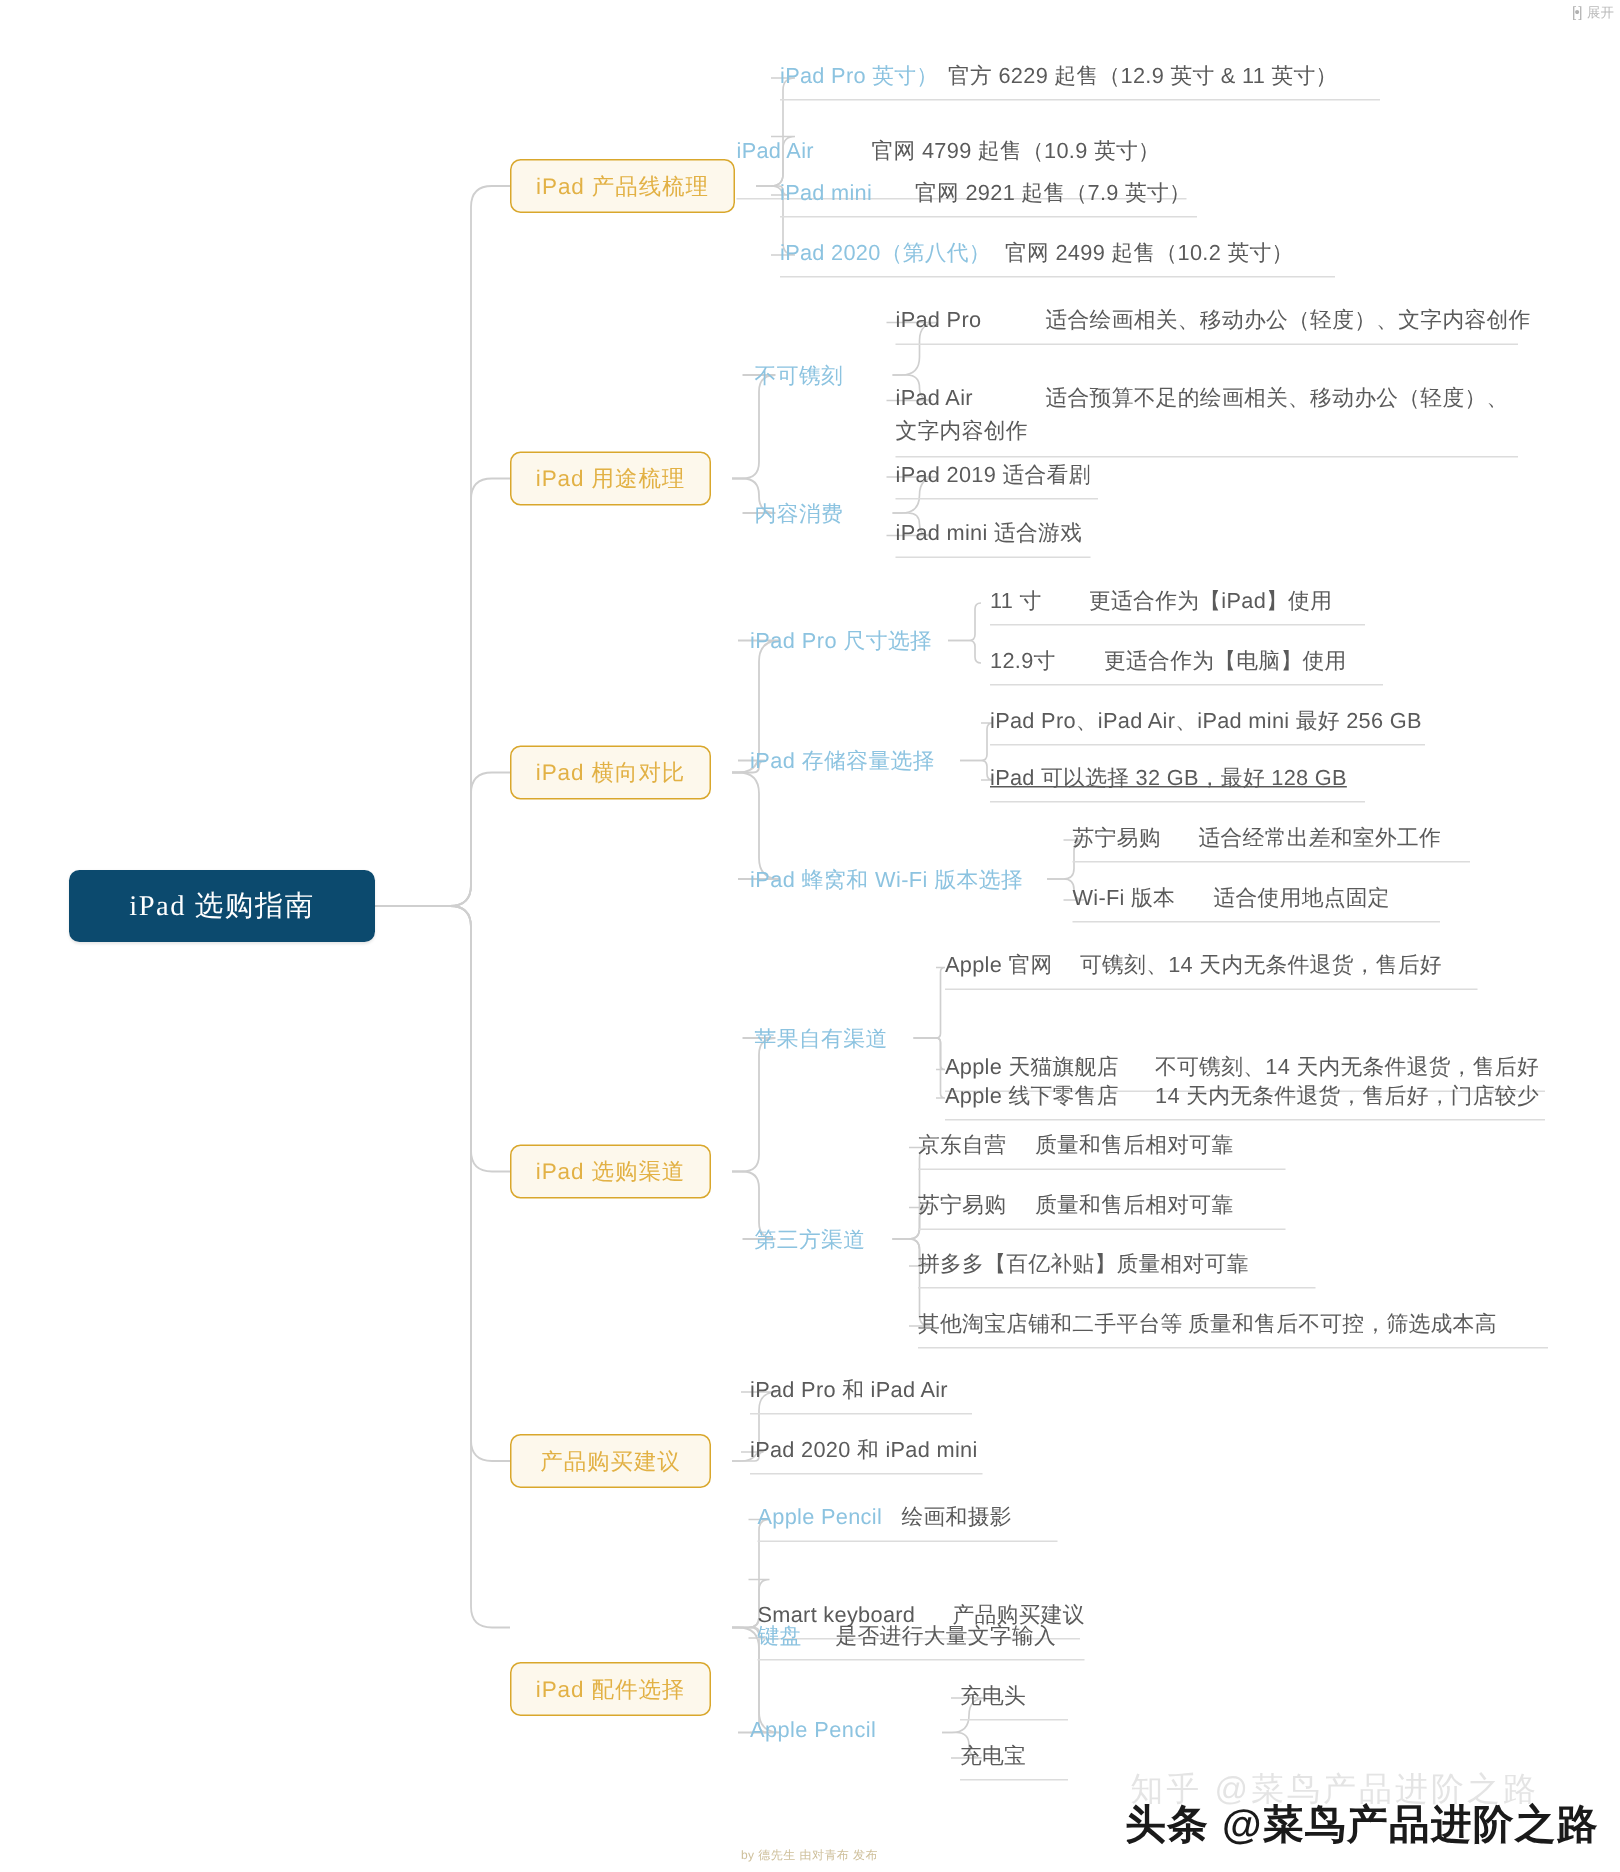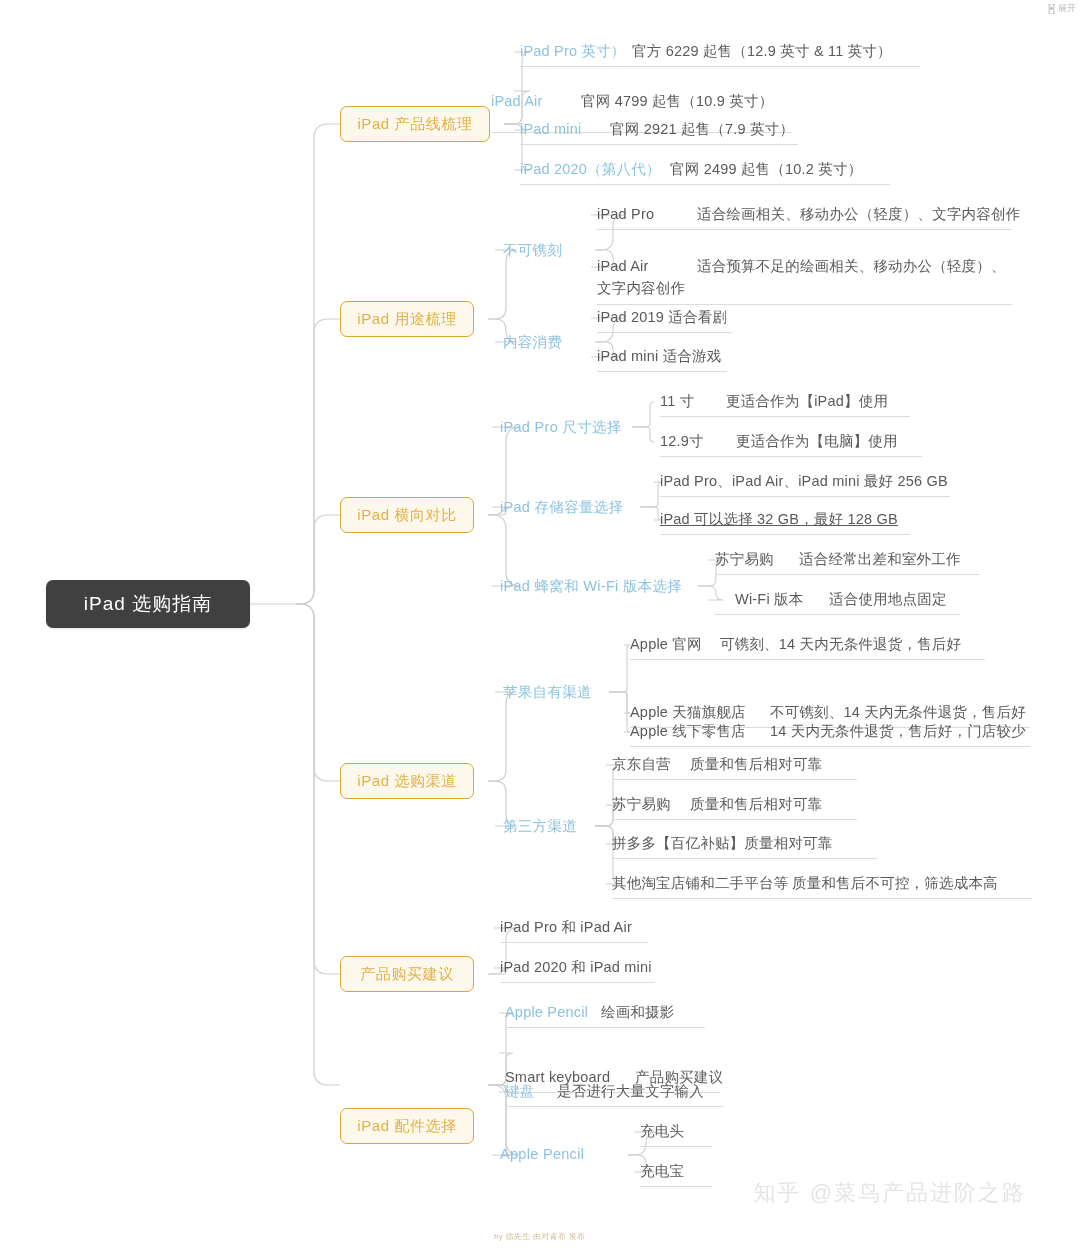--- a/index.html
+++ b/index.html
@@ -39,29 +39,30 @@
   .topbar .lbl {
     font-size: 9px;
     color: #666;
   }
 
   
   .root-node {
     position: absolute;
     left: 46px; top: 580px;
     width: 204px; height: 48px;
-    background: #404040;
+    background: #0c4a6e;
     border-radius: 7px;
     display: flex;
     align-items: center;
     justify-content: center;
     color: #ffffff;
     font-size: 19px;
     letter-spacing: 1px;
     box-shadow: 0 1px 2px rgba(0,0,0,.10);
+    font-family: Liberation Serif, serif;
   }
 
   
   .branch-node {
     position: absolute;
     height: 36px;
     background: #fdf8ec;
     border: 1.6px solid #d9a72c;
     border-radius: 7px;
     display: flex;
@@ -215,32 +216,33 @@
       <div class="leaf blue" style="left: 520px; top: 159px; width: 370px; border-bottom: 1px solid rgb(220, 220, 220); padding-bottom: 4px;"><span style="display: inline-block; min-width: 150px;">iPad 2020（第八代）</span><span style="color: rgb(90, 90, 90);">官网 2499 起售（10.2 英寸）</span></div>
       <div class="leaf" style="left: 597px; top: 204px; width: 415px; border-bottom: 1px solid rgb(220, 220, 220); padding-bottom: 4px;"><span style="display: inline-block; min-width: 100px;">iPad Pro</span><span style="color: rgb(90, 90, 90);">适合绘画相关、移动办公（轻度）、文字内容创作</span></div>
       <div class="leaf" style="left: 597px; top: 256px; width: 415px; border-bottom: 1px solid rgb(220, 220, 220); padding-bottom: 4px; white-space: normal; line-height: 1.5;"><span style="display: inline-block; min-width: 100px;">iPad Air</span><span style="color: rgb(90, 90, 90);">适合预算不足的绘画相关、移动办公（轻度）、文字内容创作</span></div>
       <div class="leaf" style="left: 597px; top: 307px; width: 135px; border-bottom: 1px solid rgb(220, 220, 220); padding-bottom: 4px;"><span>iPad 2019 适合看剧</span></div>
       <div class="leaf" style="left: 597px; top: 346px; width: 130px; border-bottom: 1px solid rgb(220, 220, 220); padding-bottom: 4px;"><span>iPad mini 适合游戏</span></div>
       <div class="leaf" style="left: 660px; top: 391px; width: 250px; border-bottom: 1px solid rgb(220, 220, 220); padding-bottom: 4px;"><span style="display: inline-block; min-width: 66px;">11 寸</span><span style="color: rgb(90, 90, 90);">更适合作为【iPad】使用</span></div>
       <div class="leaf" style="left: 660px; top: 431px; width: 262px; border-bottom: 1px solid rgb(220, 220, 220); padding-bottom: 4px;"><span style="display: inline-block; min-width: 76px;">12.9寸</span><span style="color: rgb(90, 90, 90);">更适合作为【电脑】使用</span></div>
       <div class="leaf" style="left: 660px; top: 471px; width: 290px; border-bottom: 1px solid rgb(220, 220, 220); padding-bottom: 4px;"><span>iPad Pro、iPad Air、iPad mini 最好 256 GB</span></div>
       <div class="leaf" style="left: 660px; top: 509px; width: 250px; border-bottom: 1px solid rgb(220, 220, 220); padding-bottom: 4px; text-decoration: underline;"><span>iPad 可以选择 32 GB，最好 128 GB</span></div>
       <div class="leaf" style="left: 715px; top: 549px; width: 265px; border-bottom: 1px solid rgb(220, 220, 220); padding-bottom: 4px;"><span style="display: inline-block; min-width: 84px;">苏宁易购</span><span style="color: rgb(90, 90, 90);">适合经常出差和室外工作</span></div>
-      <div class="leaf" style="left: 715px; top: 589px; width: 245px; border-bottom: 1px solid rgb(220, 220, 220); padding-bottom: 4px;"><span style="display: inline-block; min-width: 94px; margin-left: 20px;">Wi-Fi 版本</span><span style="color: rgb(90, 90, 90);">适合使用地点固定</span></div>
+      <div class="leaf" style="left: 715px; top: 589px; width: 245px; border-bottom: 1px solid rgb(220, 220, 220); padding-bottom: 4px;"><span style="display: inline-block; min-width: 94px;">Wi-Fi 版本</span><span style="color: rgb(90, 90, 90);">适合使用地点固定</span></div>
       <div class="leaf" style="left: 630px; top: 634px; width: 355px; border-bottom: 1px solid rgb(220, 220, 220); padding-bottom: 4px;"><span style="display: inline-block; min-width: 90px;">Apple 官网</span><span style="color: rgb(90, 90, 90);">可镌刻、14 天内无条件退货，售后好</span></div>
       <div class="leaf" style="left: 630px; top: 702px; width: 400px; border-bottom: 1px solid rgb(220, 220, 220); padding-bottom: 4px;"><span style="display: inline-block; min-width: 140px;">Apple 天猫旗舰店</span><span style="color: rgb(90, 90, 90);">不可镌刻、14 天内无条件退货，售后好</span></div>
       <div class="leaf" style="left: 630px; top: 721px; width: 400px; border-bottom: 1px solid rgb(220, 220, 220); padding-bottom: 4px;"><span style="display: inline-block; min-width: 140px;">Apple 线下零售店</span><span style="color: rgb(90, 90, 90);">14 天内无条件退货，售后好，门店较少</span></div>
       <div class="leaf" style="left: 612px; top: 754px; width: 245px; border-bottom: 1px solid rgb(220, 220, 220); padding-bottom: 4px;"><span style="display: inline-block; min-width: 78px;">京东自营</span><span style="color: rgb(90, 90, 90);">质量和售后相对可靠</span></div>
       <div class="leaf" style="left: 612px; top: 794px; width: 245px; border-bottom: 1px solid rgb(220, 220, 220); padding-bottom: 4px;"><span style="display: inline-block; min-width: 78px;">苏宁易购</span><span style="color: rgb(90, 90, 90);">质量和售后相对可靠</span></div>
       <div class="leaf" style="left: 612px; top: 833px; width: 265px; border-bottom: 1px solid rgb(220, 220, 220); padding-bottom: 4px;"><span style="display: inline-block; min-width: 122px;">拼多多【百亿补贴】</span><span style="color: rgb(90, 90, 90);">质量相对可靠</span></div>
       <div class="leaf" style="left: 612px; top: 873px; width: 420px; border-bottom: 1px solid rgb(220, 220, 220); padding-bottom: 4px;"><span style="display: inline-block; min-width: 180px;">其他淘宝店铺和二手平台等</span><span style="color: rgb(90, 90, 90);">质量和售后不可控，筛选成本高</span></div>
       <div class="leaf" style="left: 500px; top: 917px; width: 148px; border-bottom: 1px solid rgb(220, 220, 220); padding-bottom: 4px;"><span>iPad Pro 和 iPad Air</span></div>
       <div class="leaf" style="left: 500px; top: 957px; width: 155px; border-bottom: 1px solid rgb(220, 220, 220); padding-bottom: 4px;"><span>iPad 2020 和 iPad mini</span></div>
       <div class="leaf blue" style="left: 505px; top: 1002px; width: 200px; border-bottom: 1px solid rgb(220, 220, 220); padding-bottom: 4px;"><span style="display: inline-block; min-width: 96px;">Apple Pencil</span><span style="color: rgb(90, 90, 90);">绘画和摄影</span></div>
       <div class="leaf" style="left: 505px; top: 1042px; width: 215px; border-bottom: 1px solid rgb(220, 220, 220); padding-bottom: 4px;"><span style="display: inline-block; min-width: 130px; margin-top: 25px;">Smart keyboard</span><span style="color: rgb(90, 90, 90);">产品购买建议</span></div>
       <div class="leaf blue" style="left: 505px; top: 1081px; width: 218px; border-bottom: 1px solid rgb(220, 220, 220); padding-bottom: 4px;"><span style="display: inline-block; min-width: 52px;">键盘</span><span style="color: rgb(90, 90, 90);">是否进行大量文字输入</span></div>
       <div class="leaf" style="left: 640px; top: 1121px; width: 72px; border-bottom: 1px solid rgb(220, 220, 220); padding-bottom: 4px;"><span>充电头</span></div>
       <div class="leaf" style="left: 640px; top: 1161px; width: 72px; border-bottom: 1px solid rgb(220, 220, 220); padding-bottom: 4px;"><span>充电宝</span></div>
     </div>
 
   <div class="wm-zhihu">知乎 @菜鸟产品进阶之路</div>
+  <div class="wm-toutiao">头条 @菜鸟产品进阶之路</div>
   <div class="wm-footer">by 德先生 由对青布 发布</div>
 </div>
 
 </body></html>

